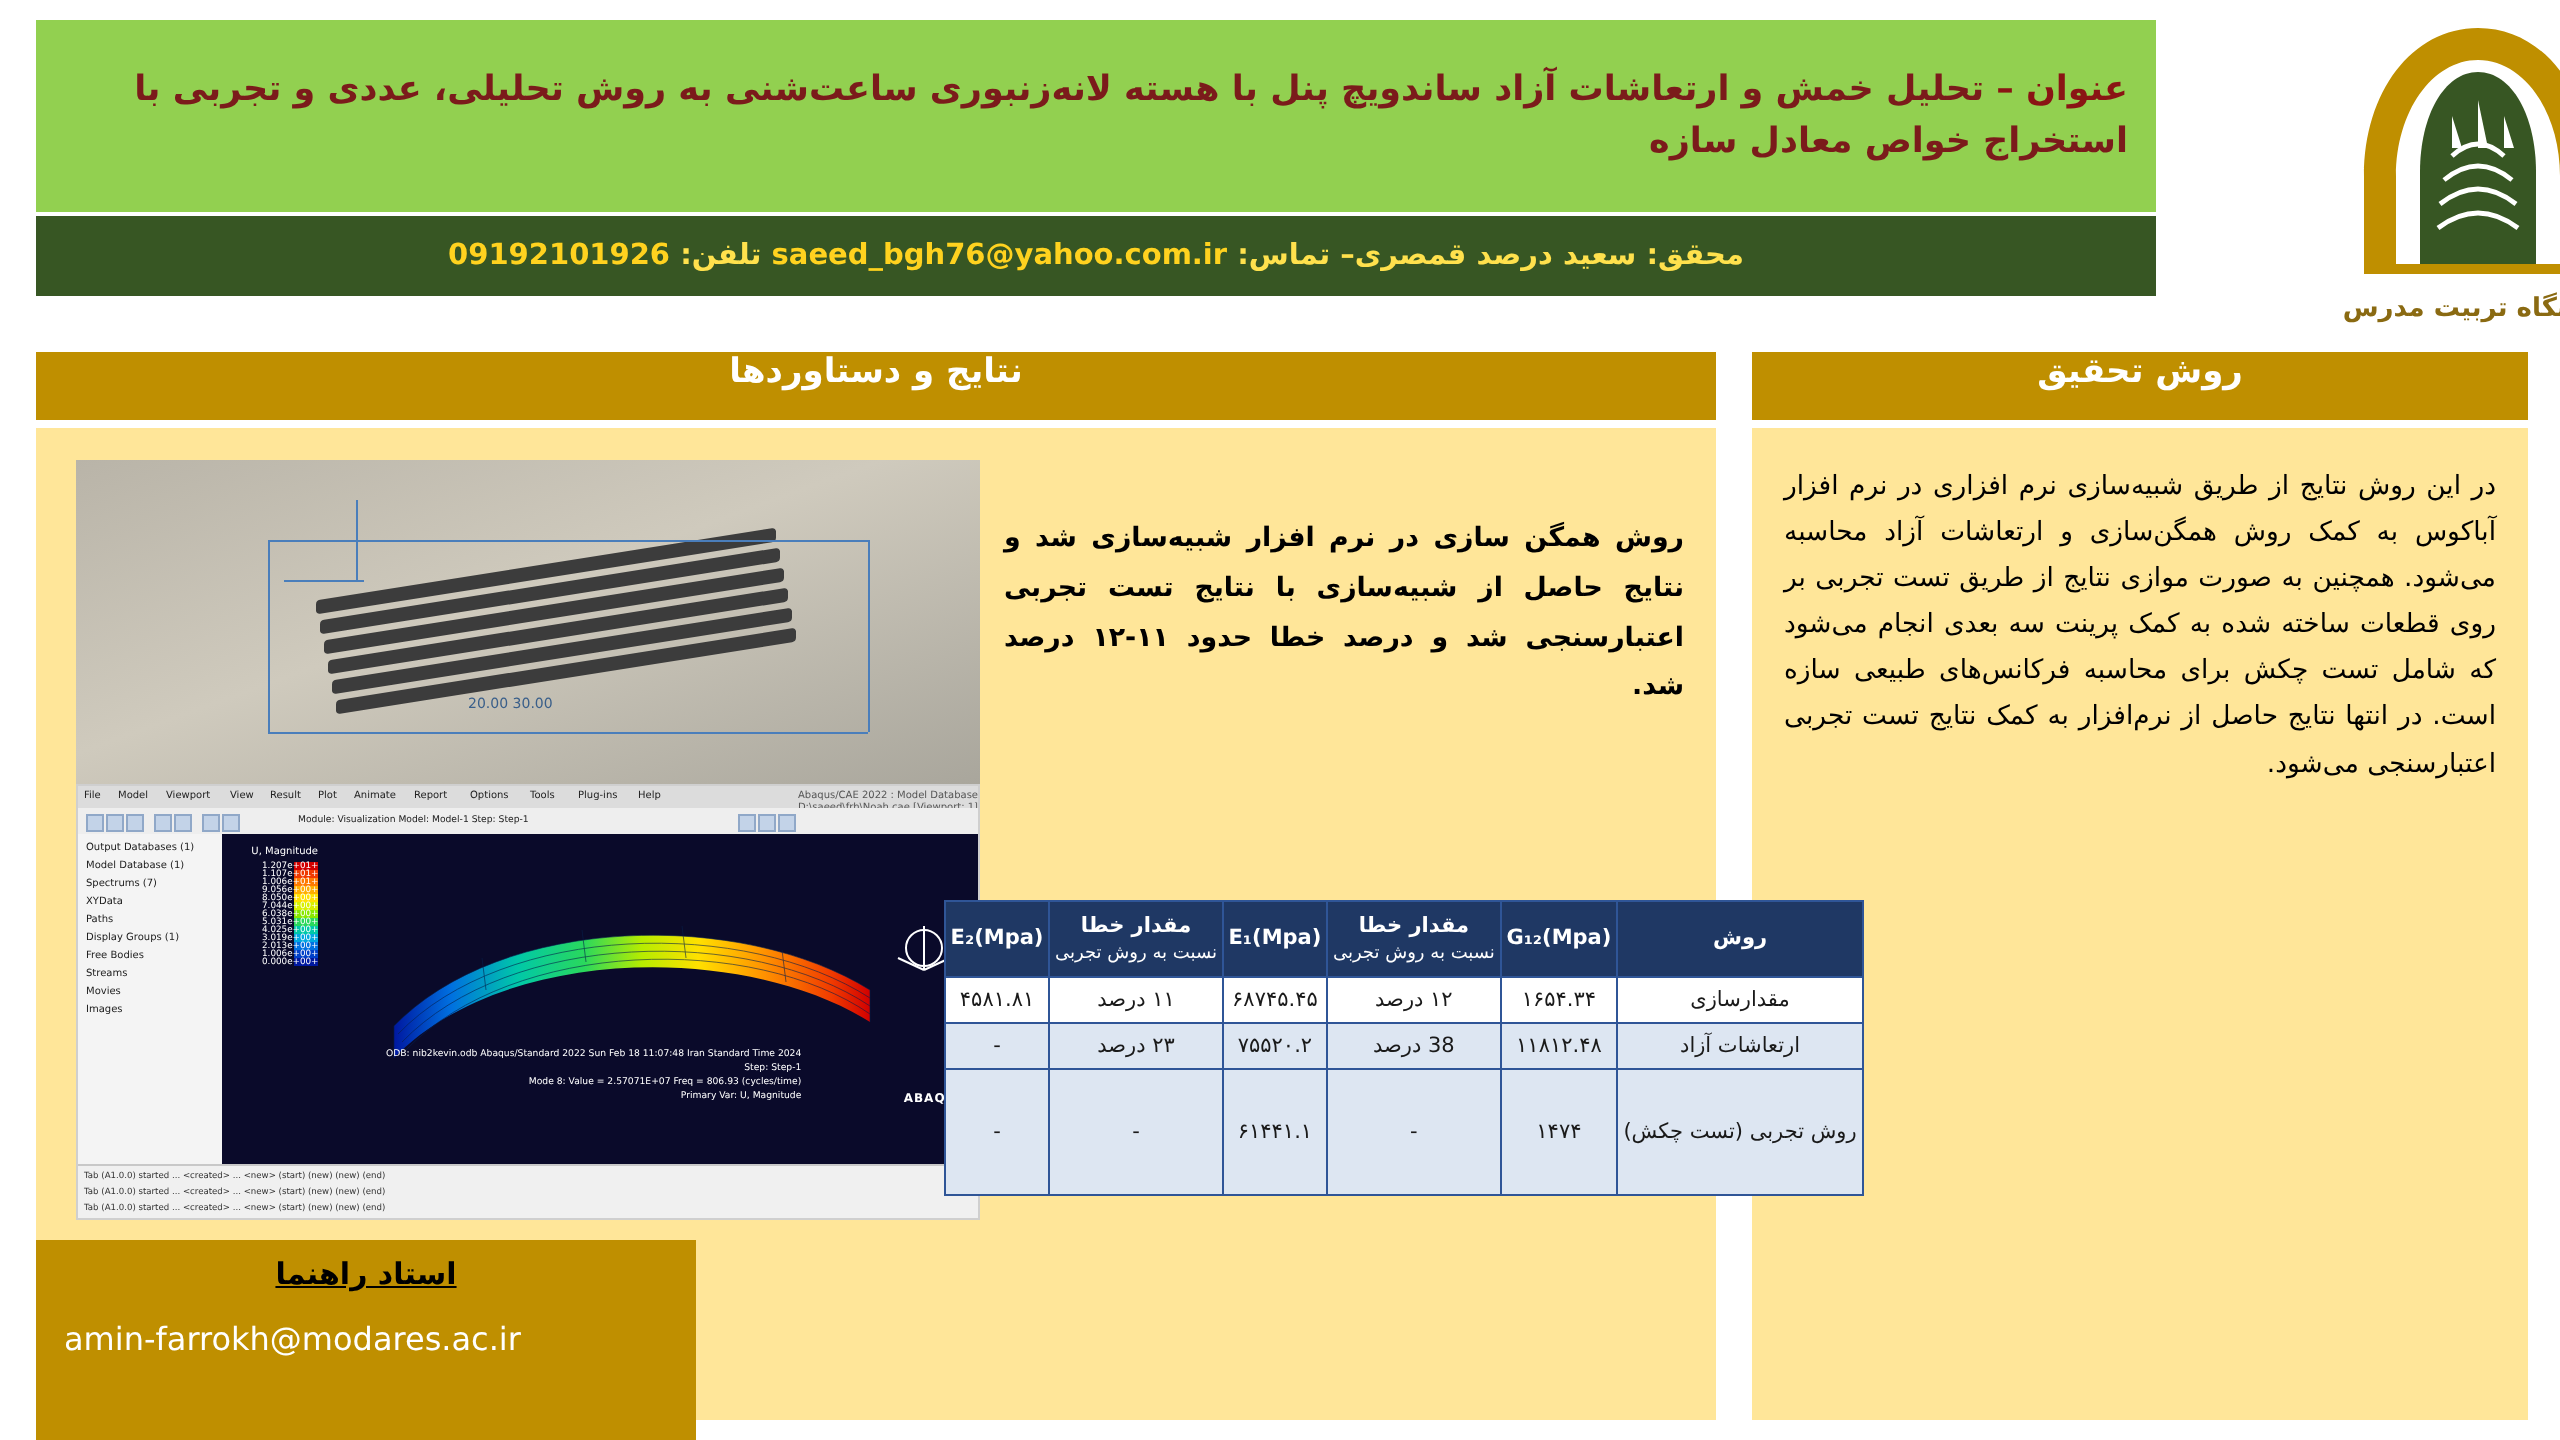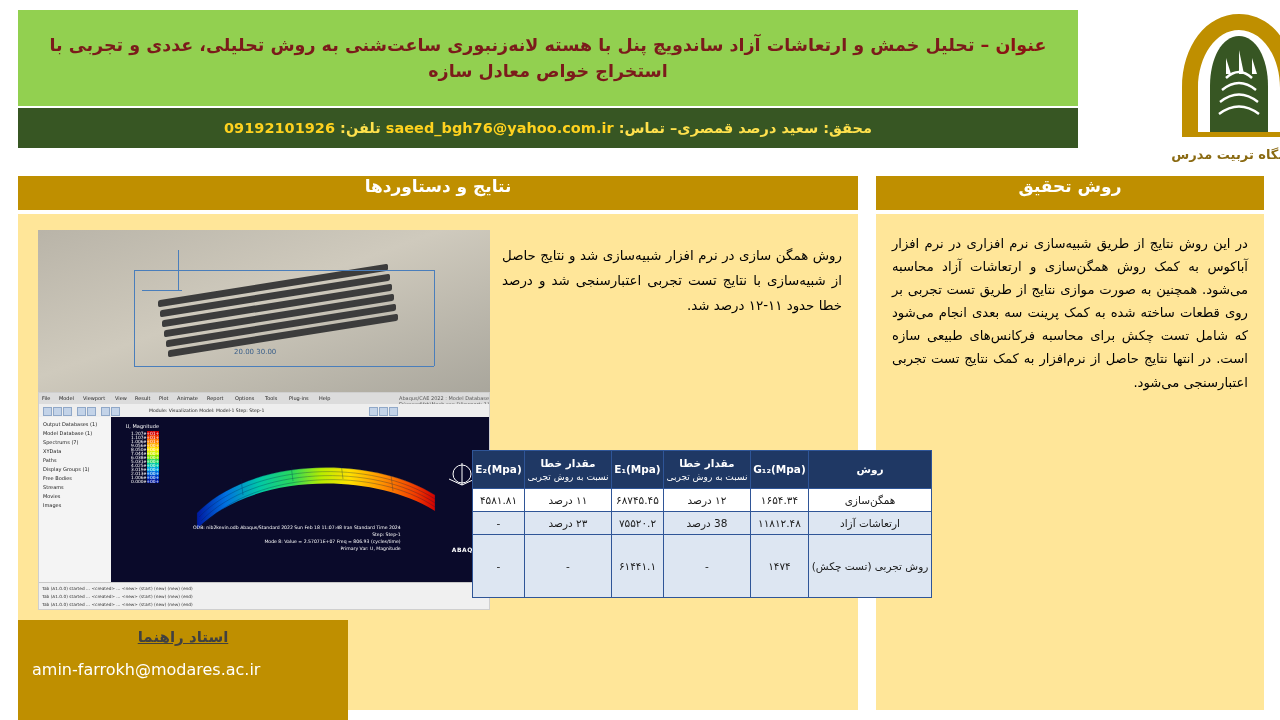--- a/index.html
+++ b/index.html
@@ -13,21 +13,21 @@
   .poster{position:absolute;inset:0;}
 
   
   .title-band{
     position:absolute;left:18px;top:10px;width:1060px;height:96px;
     background:#92d050;display:flex;align-items:center;justify-content:center;
     box-sizing:border-box;padding:4px 14px;
   }
   .title-text{
     color:#7b1b1b;font-weight:bold;font-size:17.5px;line-height:1.5;
-    text-align:center;direction:rtl;
+    text-align:right;direction:rtl;
   }
   .title-text .lead{color:#8a1414;}
   .author-band{
     position:absolute;left:18px;top:108px;width:1060px;height:40px;
     background:#375623;display:flex;align-items:center;justify-content:center;
   }
   .author-text{
     color:#ffe14d;font-size:14.5px;font-weight:bold;direction:rtl;text-align:center;
   }
   .author-text .mail{color:#ffd21f;}
@@ -66,22 +66,22 @@
   .img-cad{
     position:absolute;left:20px;top:16px;width:452px;height:162px;
     background:linear-gradient(160deg,#b9b4a8 0%,#cfcabd 45%,#a9a69c 100%);
     overflow:hidden;
   }
   .img-abaqus{
     position:absolute;left:20px;top:178px;width:452px;height:218px;
     background:#e8e8e8;overflow:hidden;border:1px solid #cfcfcf;box-sizing:border-box;
   }
   .results-text{
-    position:absolute;right:16px;top:30px;width:340px;
-    color:#000;font-size:13.4px;line-height:1.85;text-align:justify;direction:rtl;
+    position:absolute;right:16px;top:44px;width:340px;
+    color:#000;font-size:13.4px;line-height:1.85;text-align:justify;direction:rtl;font-weight:bold;
   }
 
   
   .cad-bar{position:absolute;background:#3c3c3c;border-radius:2px;}
   .cad-line{position:absolute;background:#4a7ebb;}
   .cad-dim{position:absolute;color:#3a5f8a;font-size:7px;}
 
   
   .ab-menubar{position:absolute;left:0;top:0;width:100%;height:11px;background:#dcdcdc;border-bottom:1px solid #b5b5b5;}
   .ab-menubar .mi{position:absolute;top:2px;font-size:5px;color:#222;}
@@ -114,21 +114,21 @@
   .tbl tbody tr:nth-child(even) td{background:#dde6f2;}
   .tbl tbody tr:nth-child(3) td{background:#dde6f2;height:52px;}
   .tbl .sub{font-size:9px;font-weight:normal;display:block;}
 
   
   .sup-box{
     position:absolute;left:18px;top:620px;width:330px;height:100px;
     background:#bf8f00;box-sizing:border-box;padding:8px 14px;
   }
   .sup-title{
-    color:#404040;font-weight:bold;font-size:15px;text-align:center;
+    color:#000000;font-weight:bold;font-size:15px;text-align:center;
     text-decoration:underline;direction:rtl;margin-bottom:6px;
   }
   .sup-name{color:#ffffff;font-size:13.5px;text-align:center;direction:rtl;}
   .sup-mail{color:#ffffff;font-size:16px;text-align:left;direction:ltr;margin-top:14px;}
 </style>
 </head>
 <body>
 
 <div class="poster">
 
@@ -347,21 +347,21 @@
         <th>E₁(Mpa)</th>
         <th>
           <span>مقدار خطا</span>
           <span class="sub">نسبت به روش تجربی</span>
         </th>
         <th>E₂(Mpa)</th>
       </tr>
     </thead>
     <tbody>
       <tr>
-        <td>همگن‌سازی</td>
+        <td>مقدار‌سازی</td>
         <td>۱۶۵۴.۳۴</td>
         <td>۱۲ درصد</td>
         <td>۶۸۷۴۵.۴۵</td>
         <td>۱۱ درصد</td>
         <td>۴۵۸۱.۸۱</td>
       </tr>
       <tr>
         <td>ارتعاشات آزاد</td>
         <td>۱۱۸۱۲.۴۸</td>
         <td>38 درصد</td>

